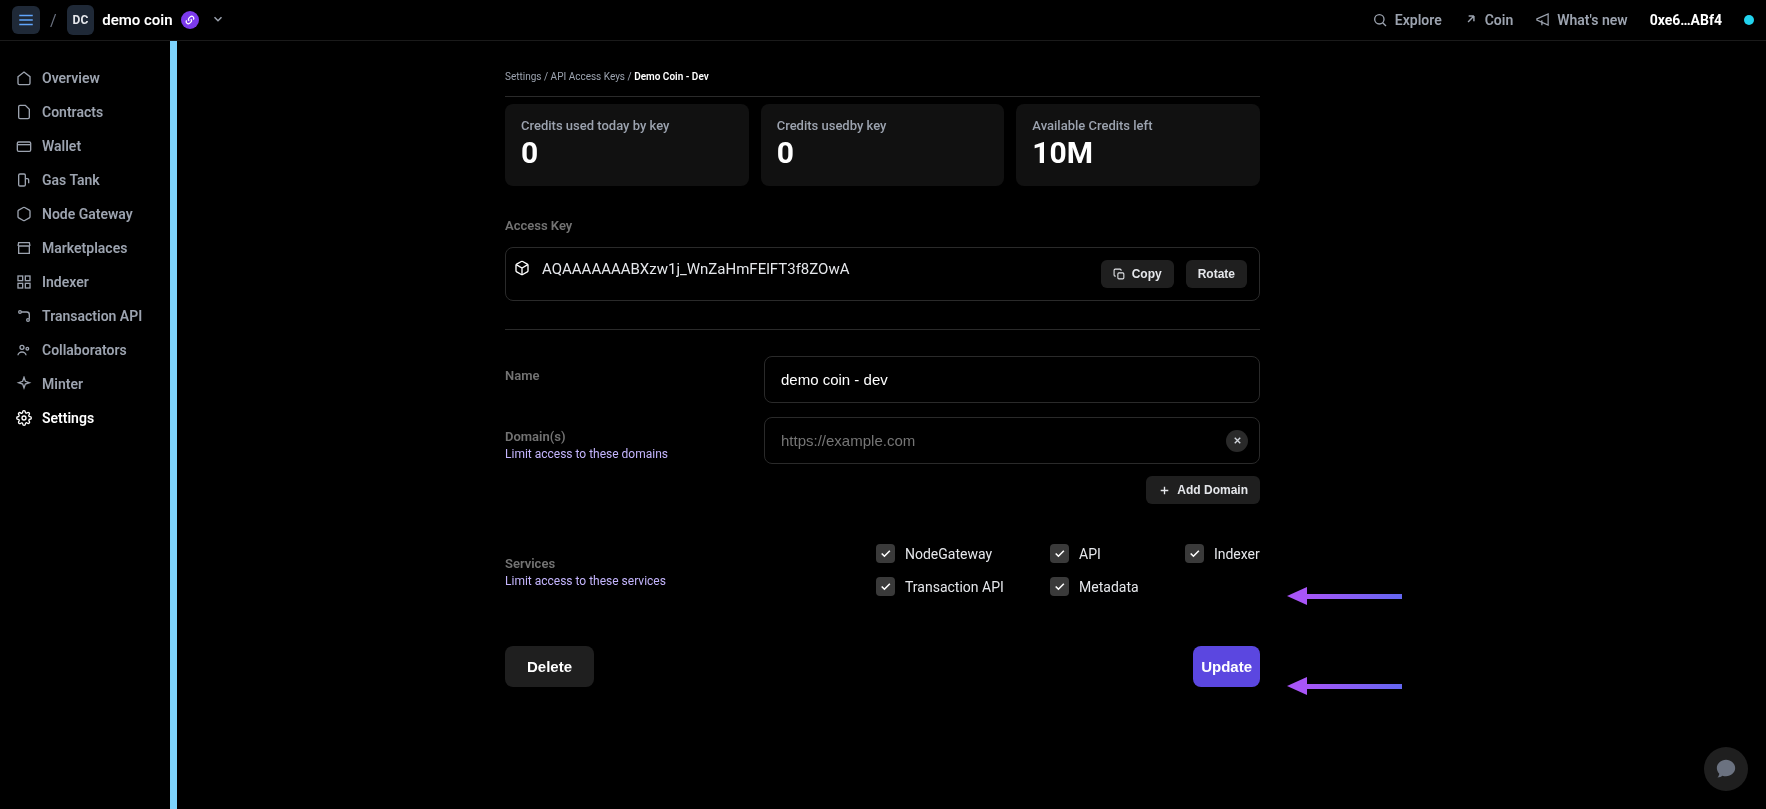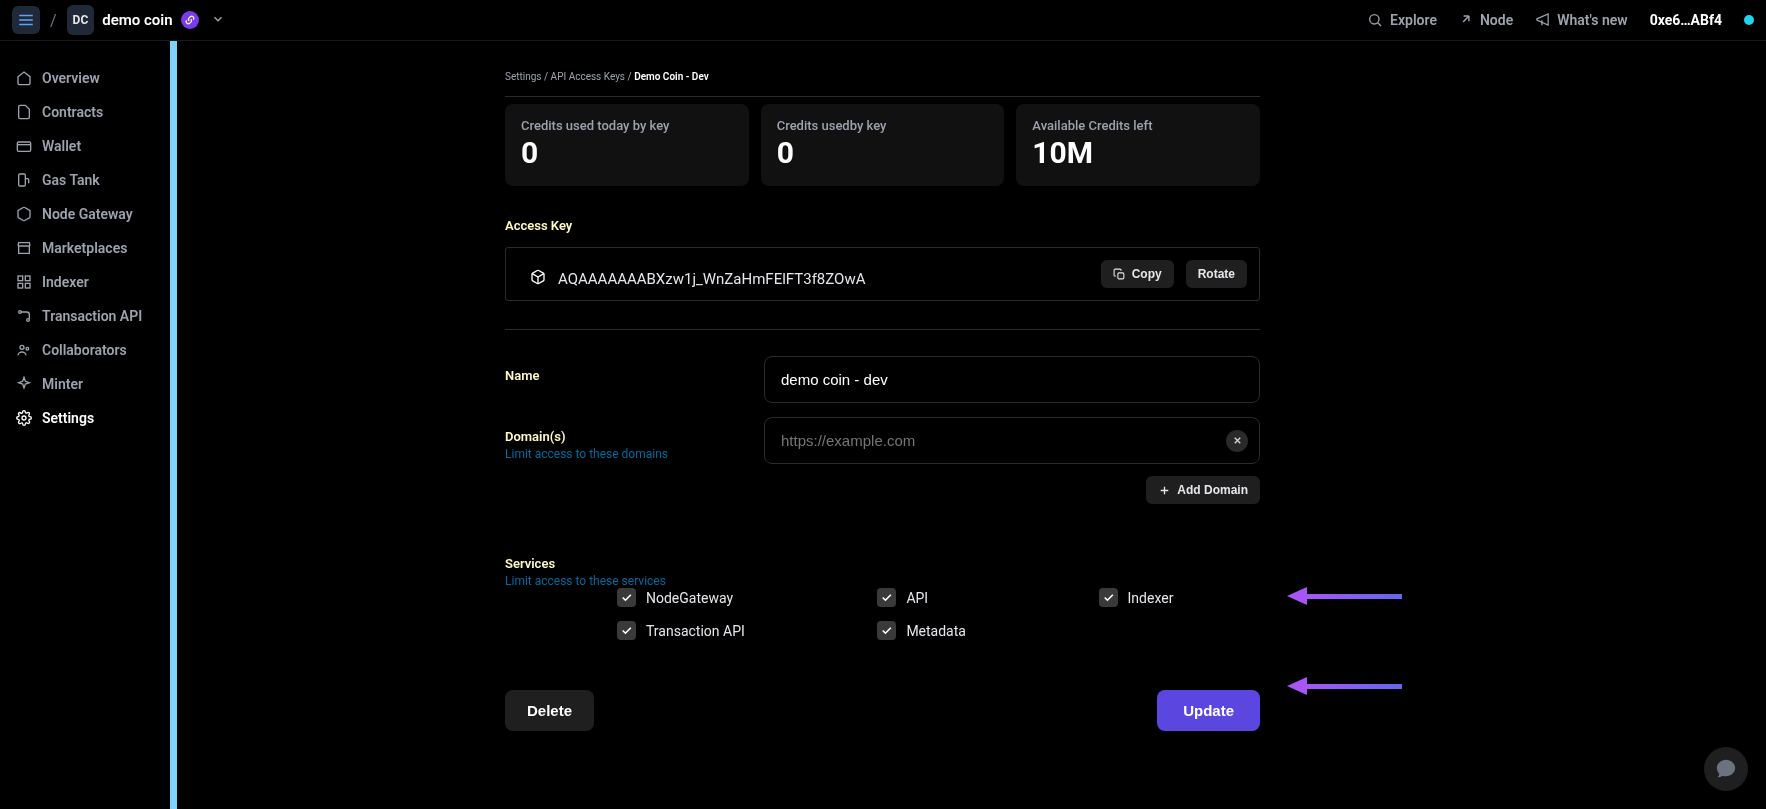--- a/index.html
+++ b/index.html
@@ -33,50 +33,50 @@
 .main { flex: 1; overflow-y: auto; padding: 30px 0 80px; position: relative; }
 .content { width: 755px; margin-left: 328px; }
 .breadcrumbs { color: #9ca3af; font-size: 10px; padding-bottom: 14px; border-bottom: 1px solid #2a2a2a; }
 .breadcrumbs .current { color: #fff; font-weight: 600; }
 
 .stats { display: flex; gap: 12px; margin-top: 7px; }
 .stat-card { flex: 1; background: #111; border-radius: 8px; padding: 14px 16px 16px; }
 .stat-label { color: #9ca3af; font-size: 13px; font-weight: 500; }
 .stat-value { color: #fff; font-size: 30px; font-weight: 700; margin-top: 2px; }
 
-.section-label { color: #fef9c3; font-size: 13px; font-weight: 600; margin-top: 32px; }
-.section-sub { color: #0369a1; font-size: 12px; margin-top: 3px; }
-
-.key-box { margin-top: 14px; border: 1px solid #2a2a2a; border-radius: 3px; padding: 12px 12px 12px 24px; display: flex; align-items: flex-end; gap: 12px; }
+.section-label { color: #737373; font-size: 13px; font-weight: 600; margin-top: 32px; }
+.section-sub { color: #c4b5fd; font-size: 12px; margin-top: 3px; }
+
+.key-box { margin-top: 14px; border: 1px solid #2a2a2a; border-radius: 8px; padding: 12px 12px 12px 8px; display: flex; align-items: flex-start; gap: 12px; }
 .key-box .key-icon { color: #fff; }
 .key-text { color: #e5e7eb; font-family: inherit; font-size: 15px; flex: 1; }
 .btn-small { background: #1f1f1f; border: none; color: #e5e7eb; font-size: 12px; font-weight: 600; padding: 7px 12px; border-radius: 6px; cursor: pointer; display: flex; align-items: center; gap: 6px; }
 
 .divider { border-top: 1px solid #2a2a2a; margin-top: 28px; }
 
 .form-row { display: flex; margin-top: 26px; align-items: flex-start; }
 .form-label-col { width: 259px; padding-top: 12px; }
 .form-control-col { flex: 1; }
 .text-input { width: 100%; background: #000; border: 1px solid #2a2a2a; border-radius: 8px; padding: 14px 16px; color: #fff; font-size: 15px; outline: none; }
 
 .domain-input-wrap { position: relative; display: flex; align-items: center; }
 .clear-btn { position: absolute; right: 12px; width: 22px; height: 22px; background: #2a2a2a; border-radius: 50%; display: flex; align-items: center; justify-content: center; cursor: pointer; border: none; color: #d1d5db; }
 
 .add-domain-row { display: flex; justify-content: flex-end; margin-top: 12px; }
 
-.services-row { display: flex; margin-top: 40px; flex-direction: column; }
+.services-row { display: flex; margin-top: 40px; }
 .services-grid { display: grid; grid-template-columns: repeat(3, auto); gap: 14px 46px; }
 .check-item { display: flex; align-items: center; gap: 10px; }
 .check-box { width: 19px; height: 19px; background: #3a3a3a; border-radius: 4px; display: flex; align-items: center; justify-content: center; cursor: pointer; }
 .check-box svg { width: 13px; height: 13px; }
 .check-label { color: #e5e7eb; font-size: 14px; }
 
 .actions-row { display: flex; justify-content: space-between; margin-top: 50px; }
 .btn-delete { background: #1f1f1f; border: none; color: #fff; font-size: 15px; font-weight: 600; padding: 7px 22px; border-radius: 8px; cursor: pointer; }
-.btn-update { background: #5b47e0; border: none; color: #fff; font-size: 15px; font-weight: 600; padding: 12px 26px; border-radius: 8px; cursor: pointer; }
+.btn-update { background: #5b47e0; border: none; color: #fff; font-size: 15px; font-weight: 600; padding: 12px 8px; border-radius: 8px; cursor: pointer; }
 
 .arrow-annot { position: absolute; width: 115px; height: 18px; }
 .arrow-line { position: absolute; left: 18px; top: 7px; width: 97px; height: 5px; background: linear-gradient(90deg, #a855f7, #6366f1); }
 .arrow-head { position: absolute; left: 0; top: 0; width: 0; height: 0; border-right: 20px solid #a855f7; border-top: 9px solid transparent; border-bottom: 9px solid transparent; }
 
 .chat-bubble { position: fixed; bottom: 18px; right: 18px; width: 44px; height: 44px; background: #1f1f1f; border-radius: 50%; display: flex; align-items: center; justify-content: center; cursor: pointer; }
 </style>
 </head>
 <body>
 
@@ -108,21 +108,21 @@
       <svg width="16" height="16" viewBox="0 0 24 24" fill="none" stroke="currentColor" stroke-width="2">
           <circle cx="11" cy="11" r="7"></circle>
           <path d="M21 21l-5-5"></path>
         </svg>
       <span>Explore</span>
     </div>
     <div class="tnav-item">
       <svg width="14" height="14" viewBox="0 0 24 24" fill="none" stroke="currentColor" stroke-width="2.5">
           <path d="M7 17L17 7M17 7H8M17 7v9"></path>
         </svg>
-      <span>Node</span>
+      <span>Coin</span>
     </div>
     <div class="tnav-item">
       <svg width="15" height="15" viewBox="0 0 24 24" fill="none" stroke="currentColor" stroke-width="2">
           <path d="M3 11l18-8v18L3 13v-2zM11 13v8"></path>
         </svg>
       <span>What's new</span>
     </div>
     <span class="wallet-id">0xe6…ABf4</span>
     <span class="avatar-dot"></span>
   </div>

